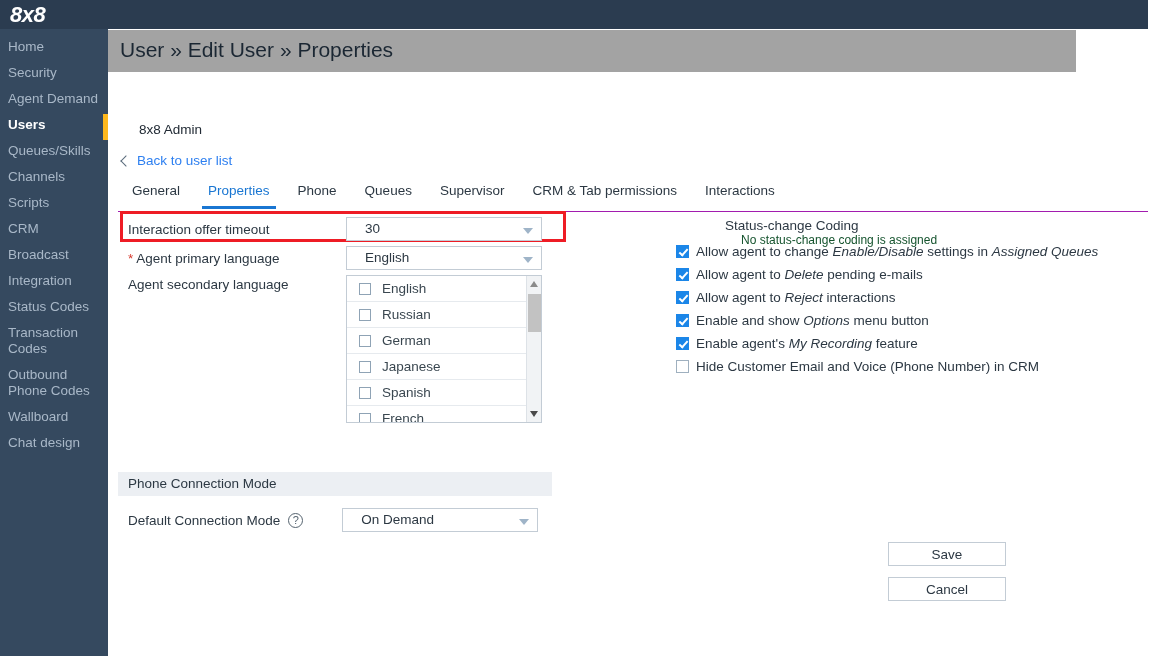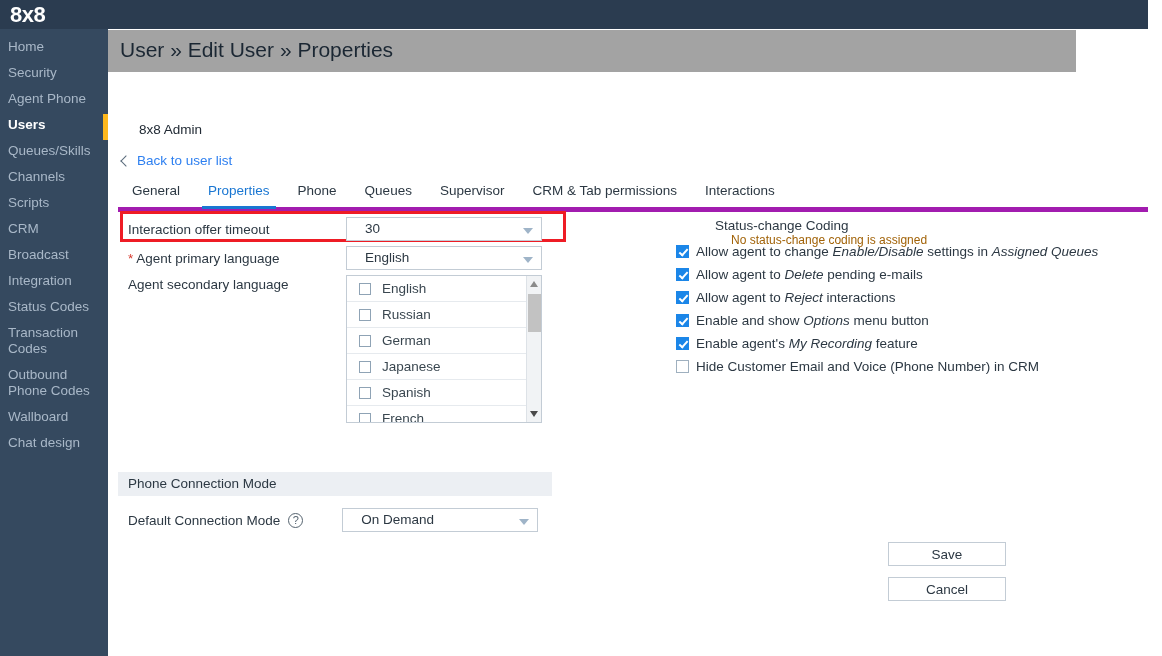--- a/index.html
+++ b/index.html
@@ -20,20 +20,21 @@
     background: #2b3c50;
   }
   #logo {
     position: absolute;
     left: 10px; top: 1px;
     color: #ffffff;
     font-size: 22px;
     font-weight: bold;
     letter-spacing: -0.5px;
     line-height: 27px;
+    font-style: italic;
   }
 
   
   #sidebar {
     position: absolute;
     left: 0; top: 29px;
     width: 108px; height: 627px;
     background: #35495f;
     padding-top: 5px;
   }
@@ -106,21 +107,21 @@
   #back-link {
     font-size: 13.5px;
     color: #2d7ff0;
   }
 
   
   #tabs {
     position: absolute;
     left: 10px; top: 110px;
     width: 1030px; height: 30px;
-    border-bottom: 5px solid #a21caf;
+    border-bottom: 1px solid #a21caf;
     display: flex;
     align-items: flex-start;
   }
   .tab {
     font-size: 13.5px;
     color: #2c3843;
     padding: 0 14px 8px 14px;
     cursor: pointer;
     position: relative;
     line-height: 18px;
@@ -280,21 +281,21 @@
 
   
   #right-col { position: absolute; left: 568px; top: 146px; width: 470px; }
   #scc-row {
     display: flex;
     align-items: baseline;
     height: 22px;
     flex-direction: column;
   }
   #scc-label { font-size: 13.5px; color: #2c3843; }
-  #scc-value { font-size: 12px; color: #a16207; margin-left: 39px; padding-left: 16px; }
+  #scc-value { font-size: 12px; color: #14532d; margin-left: 49px; padding-left: 16px; }
 
   .perm-row {
     display: flex;
     align-items: center;
     height: 23px;
     cursor: pointer;
   }
   .cb-checked {
     width: 13px; height: 13px;
     background: #1b86e8;
@@ -343,21 +344,21 @@
 </head>
 <body>
 
 <div id="topbar">
   <div id="logo">8x8</div>
 </div>
 
 <nav id="sidebar">
     <div class="nav-item">Home</div>
     <div class="nav-item">Security</div>
-    <div class="nav-item">Agent Phone</div>
+    <div class="nav-item">Agent Demand</div>
     <div class="nav-item active">Users</div>
     <div class="nav-item">Queues/Skills</div>
     <div class="nav-item">Channels</div>
     <div class="nav-item">Scripts</div>
     <div class="nav-item">CRM</div>
     <div class="nav-item">Broadcast</div>
     <div class="nav-item">Integration</div>
     <div class="nav-item">Status Codes</div>
     <div class="nav-item">Transaction Codes</div>
     <div class="nav-item">Outbound Phone Codes</div>

